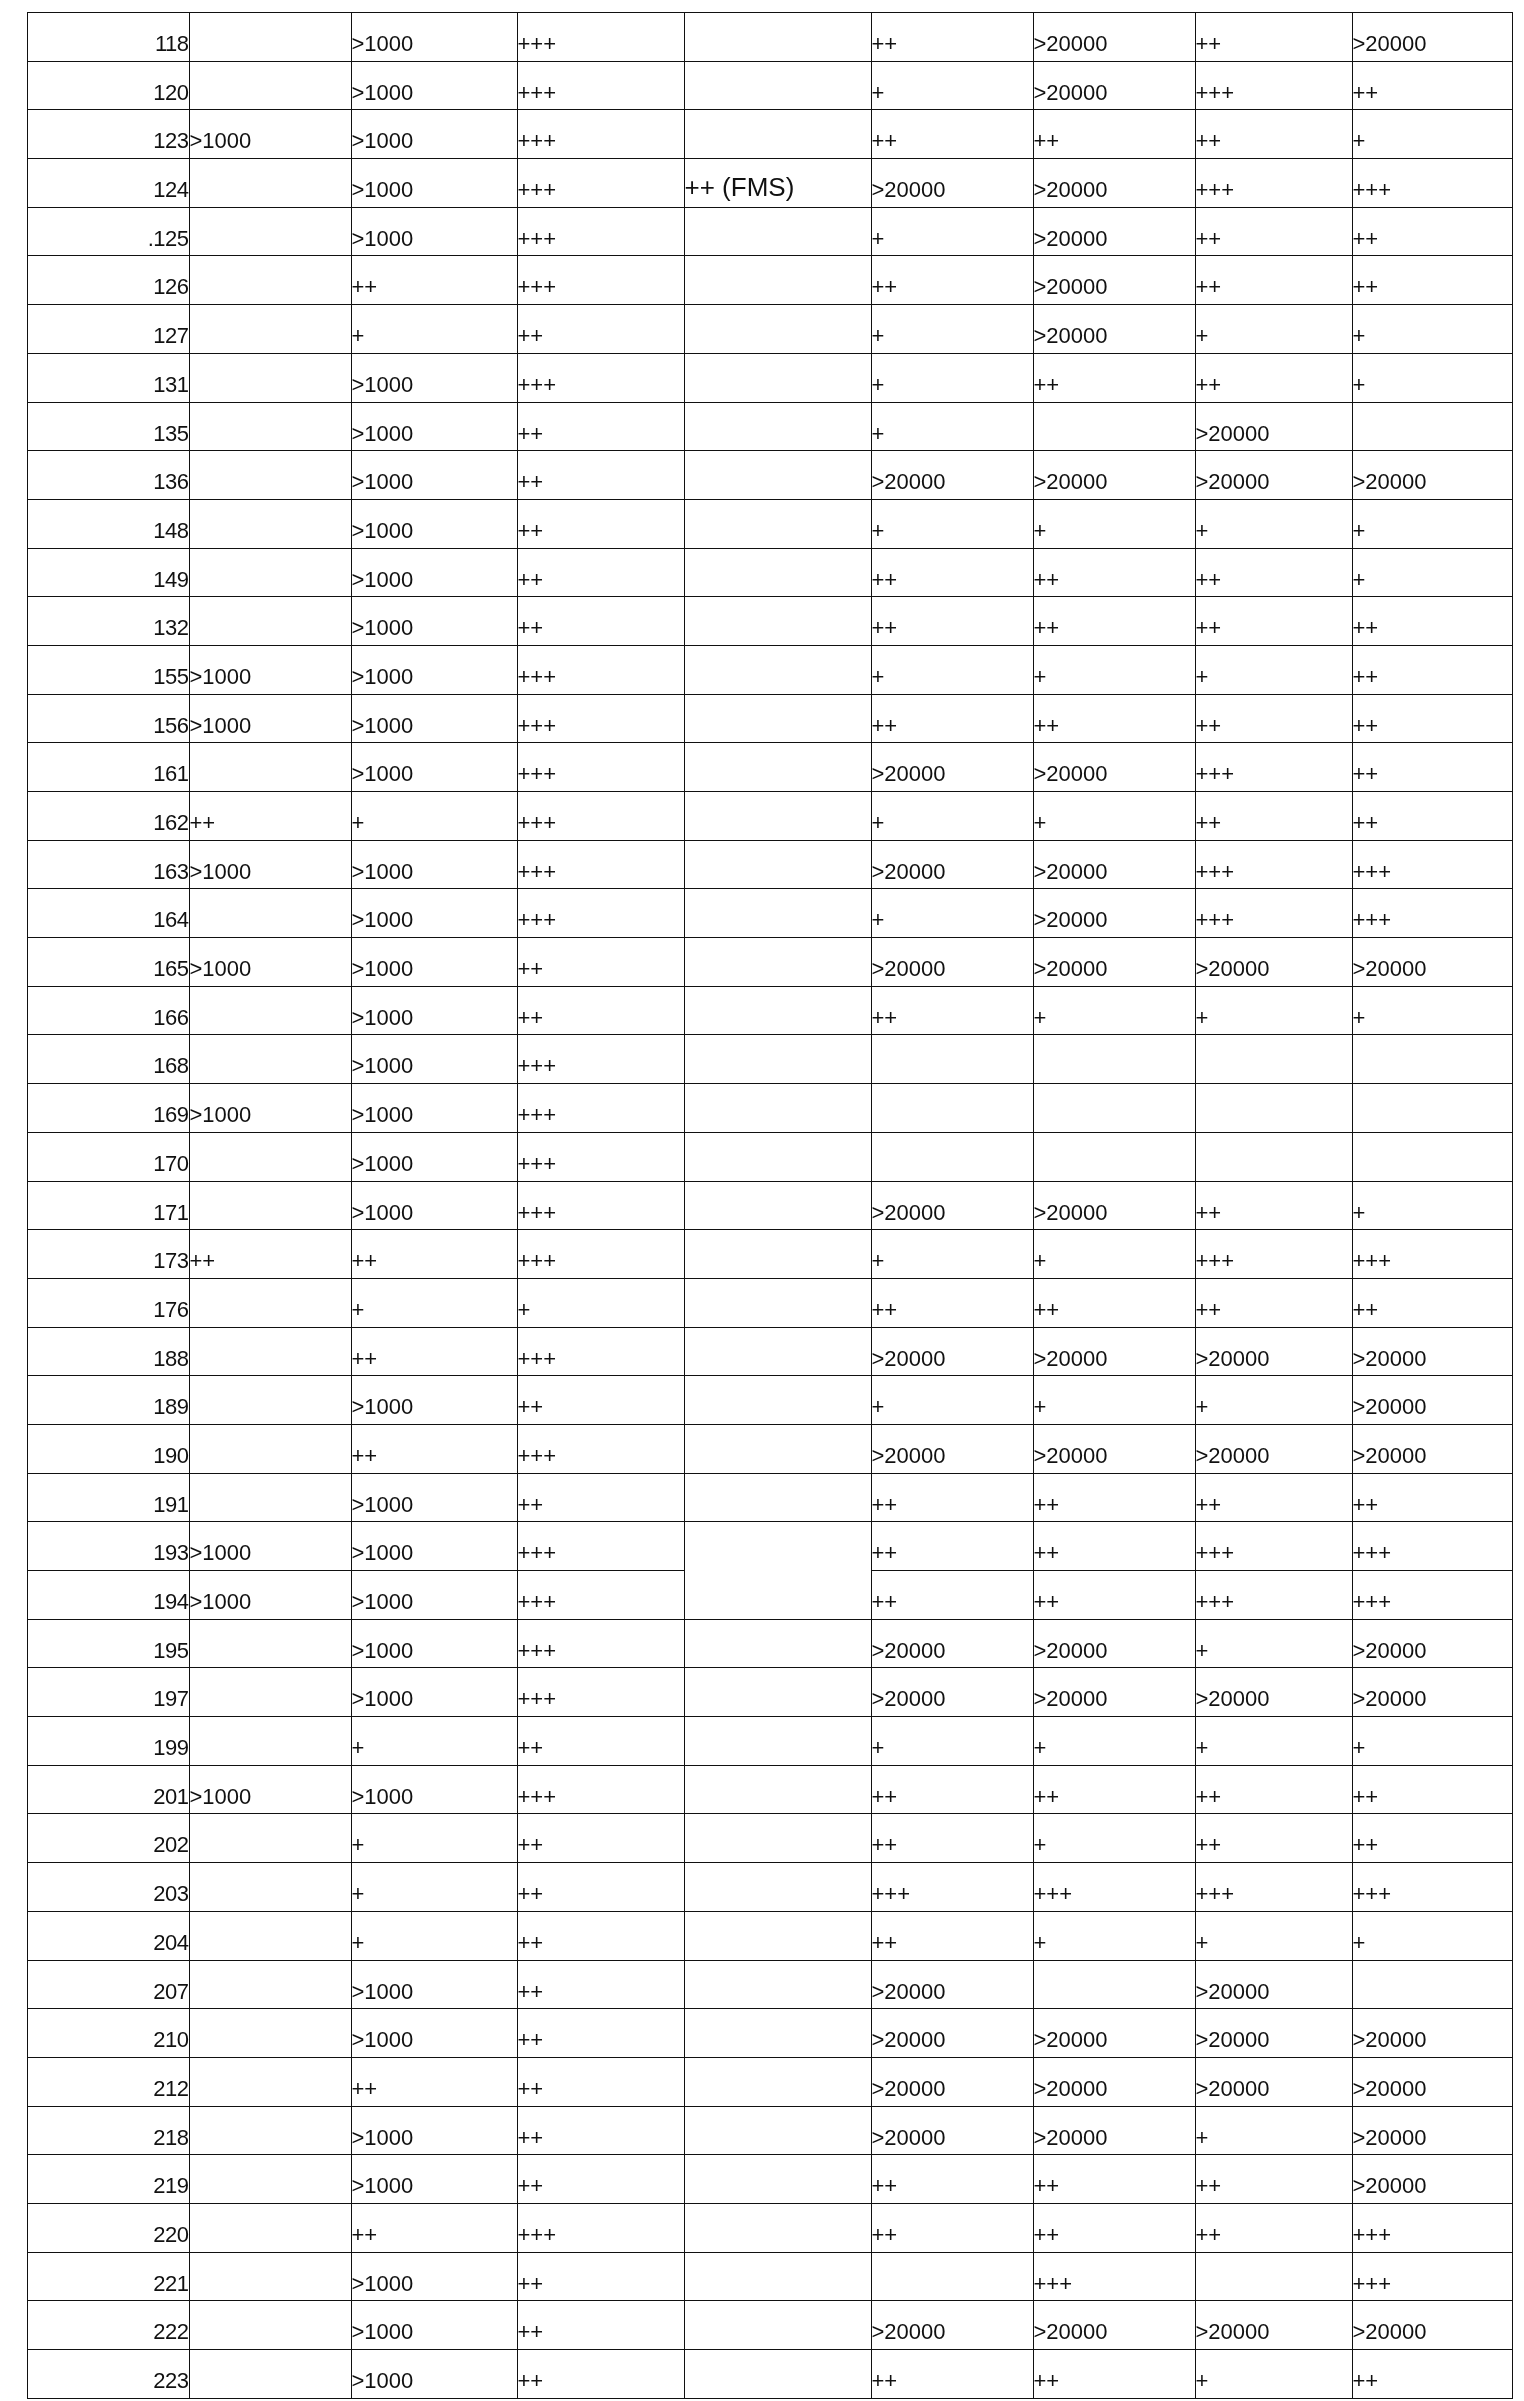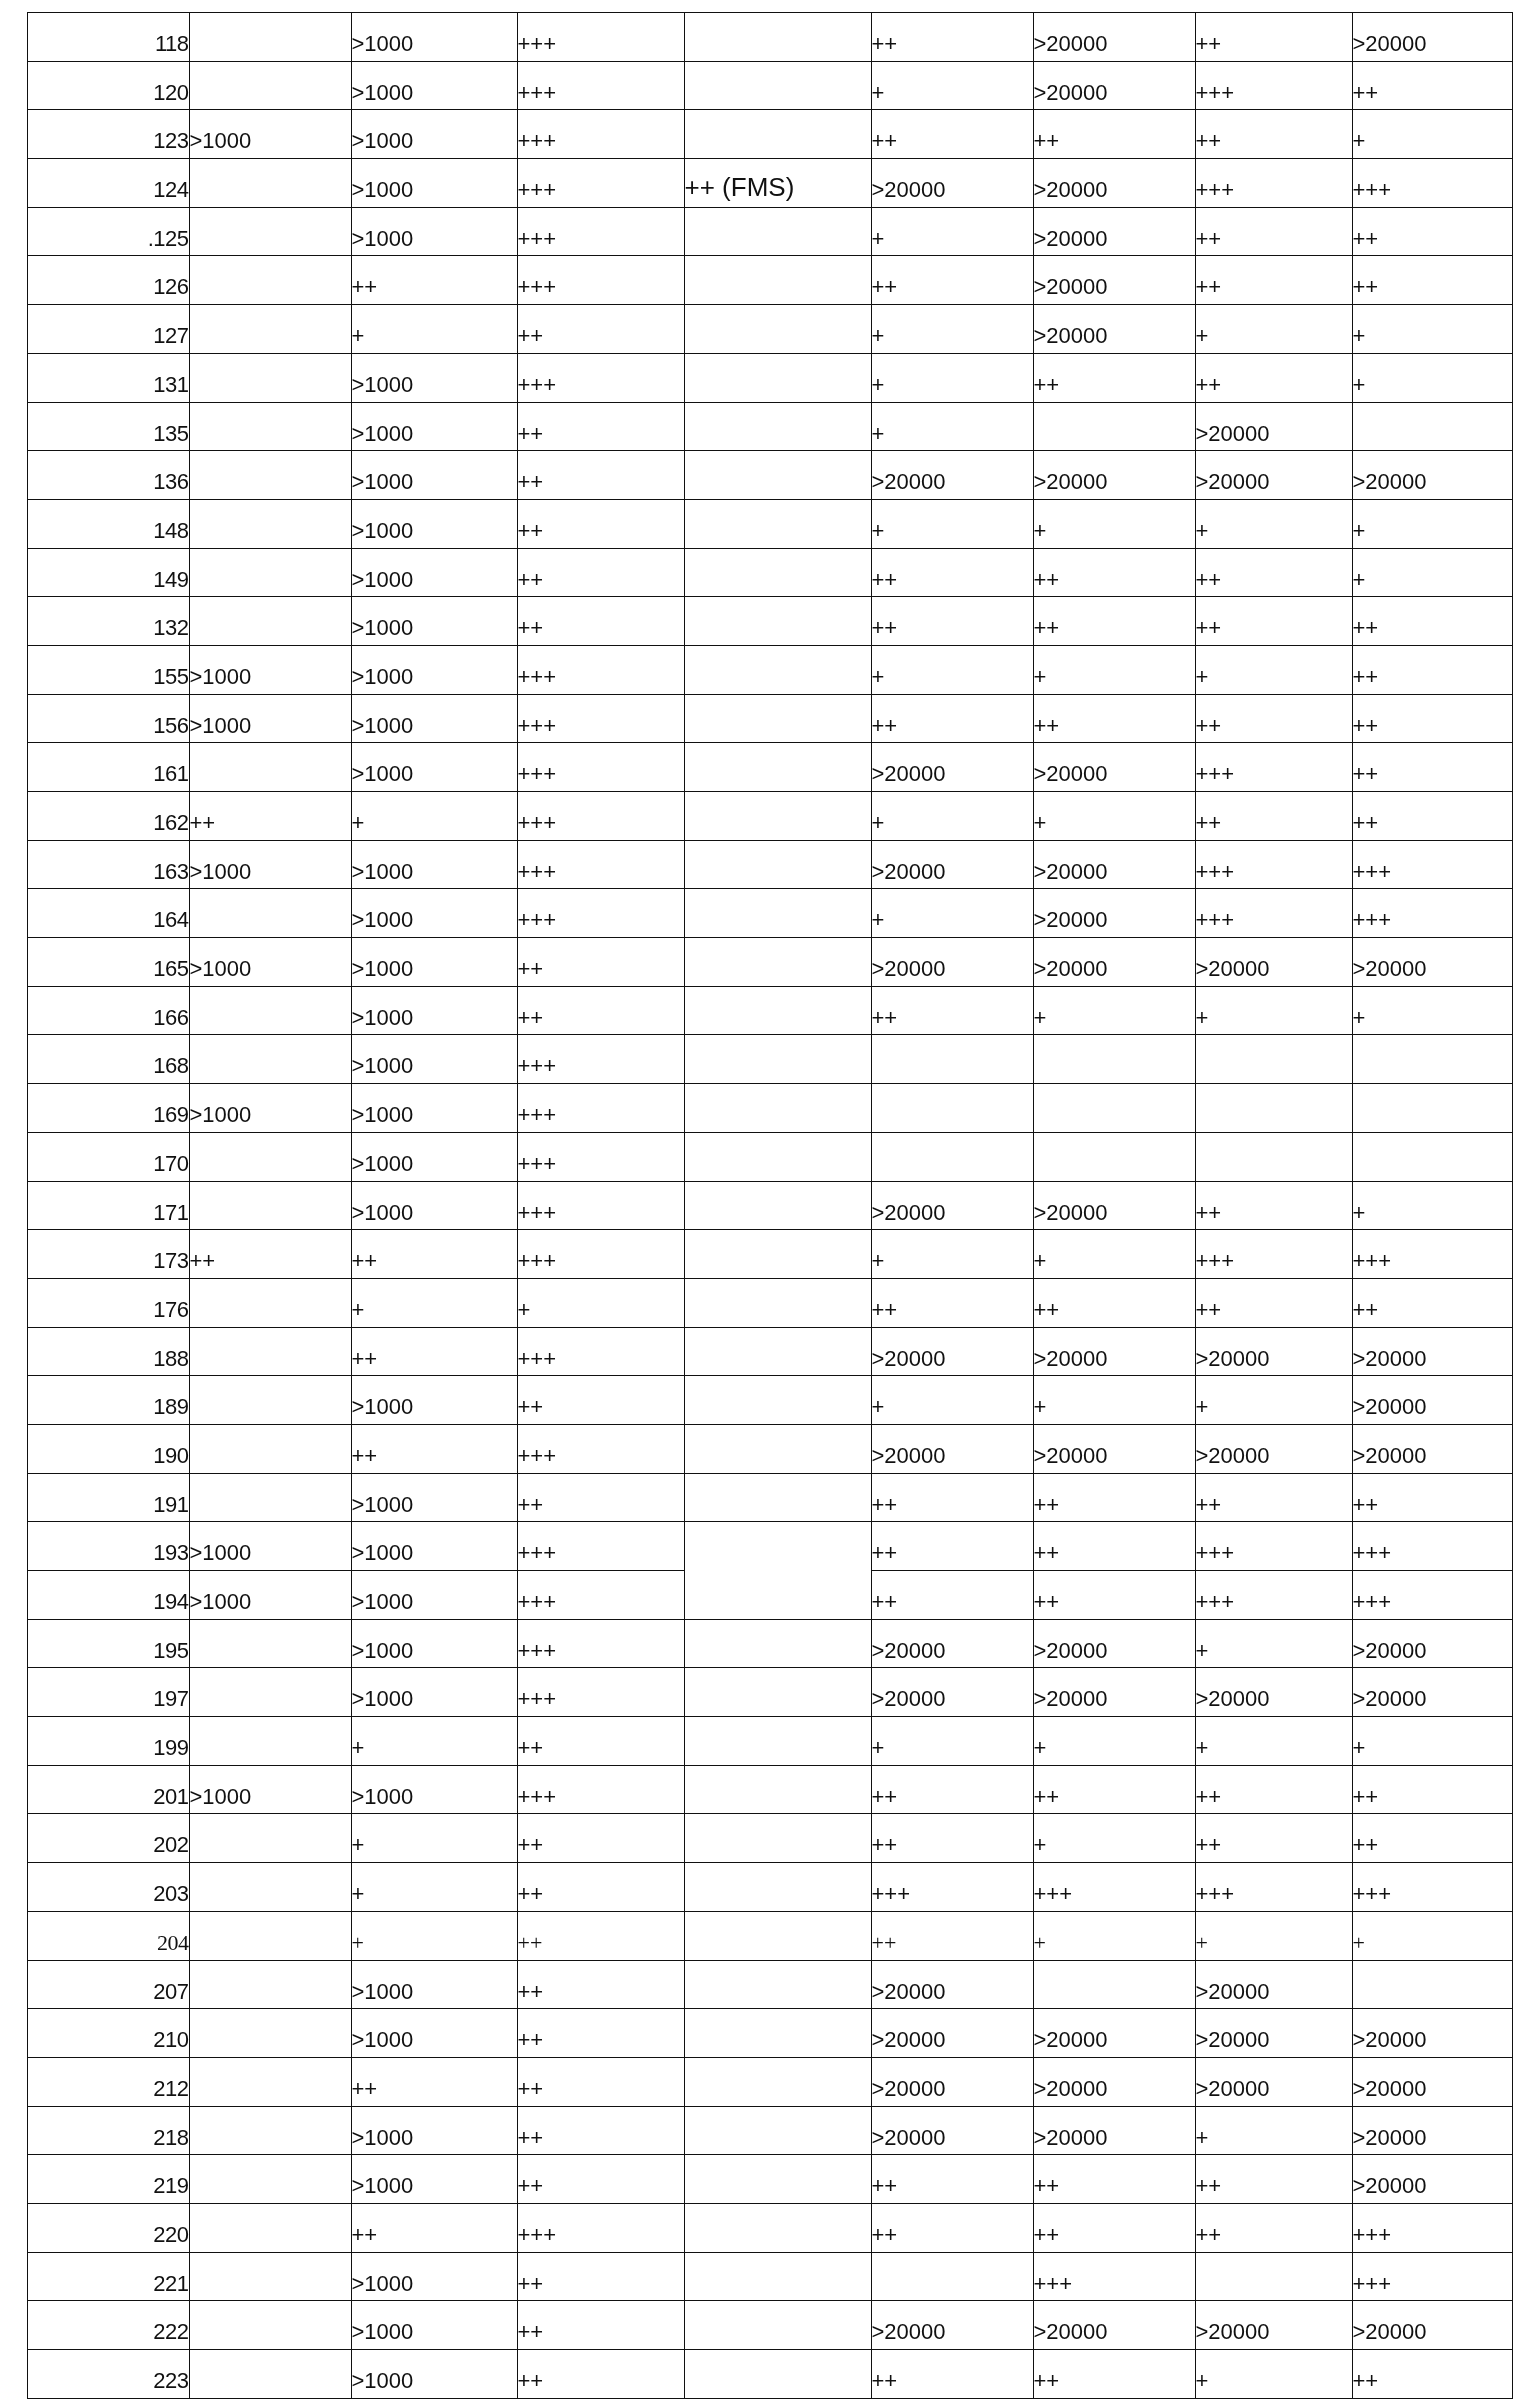--- a/index.html
+++ b/index.html
@@ -495,21 +495,21 @@
           <td class="c-id"><span>203</span></td>
           <td class="c-val"><span></span></td>
           <td class="c-val"><span>+</span></td>
           <td class="c-val"><span>++</span></td>
           <td class="c-val c-fms"><span></span></td>
           <td class="c-val"><span>+++</span></td>
           <td class="c-val"><span>+++</span></td>
           <td class="c-val"><span>+++</span></td>
           <td class="c-val"><span>+++</span></td>
         </tr>
-        <tr style="height: 47px; font-family: Liberation Serif, serif;">
+        <tr style="height: 47px;">
           <td class="c-id"><span>204</span></td>
           <td class="c-val"><span></span></td>
           <td class="c-val"><span>+</span></td>
           <td class="c-val"><span>++</span></td>
           <td class="c-val c-fms"><span></span></td>
           <td class="c-val"><span>++</span></td>
           <td class="c-val"><span>+</span></td>
           <td class="c-val"><span>+</span></td>
           <td class="c-val"><span>+</span></td>
         </tr>

